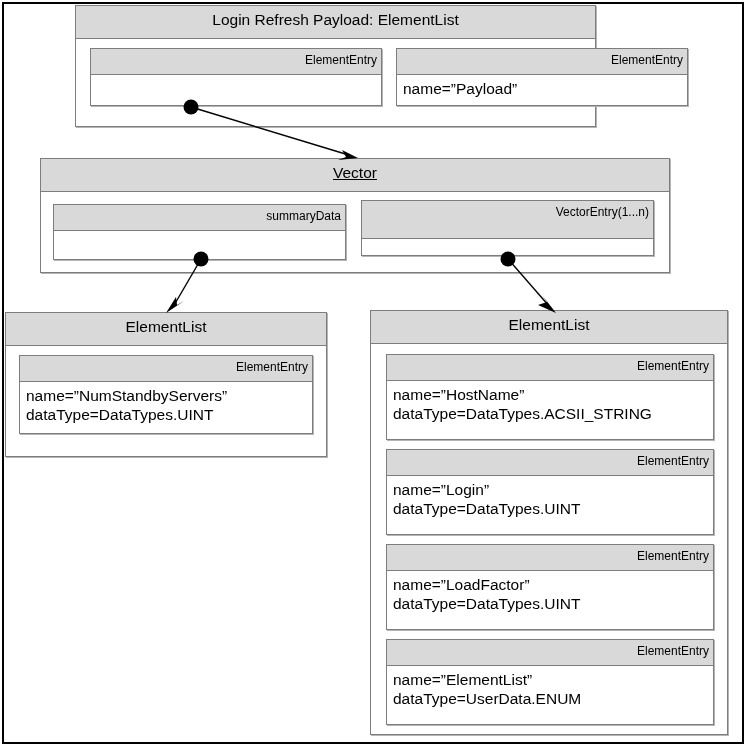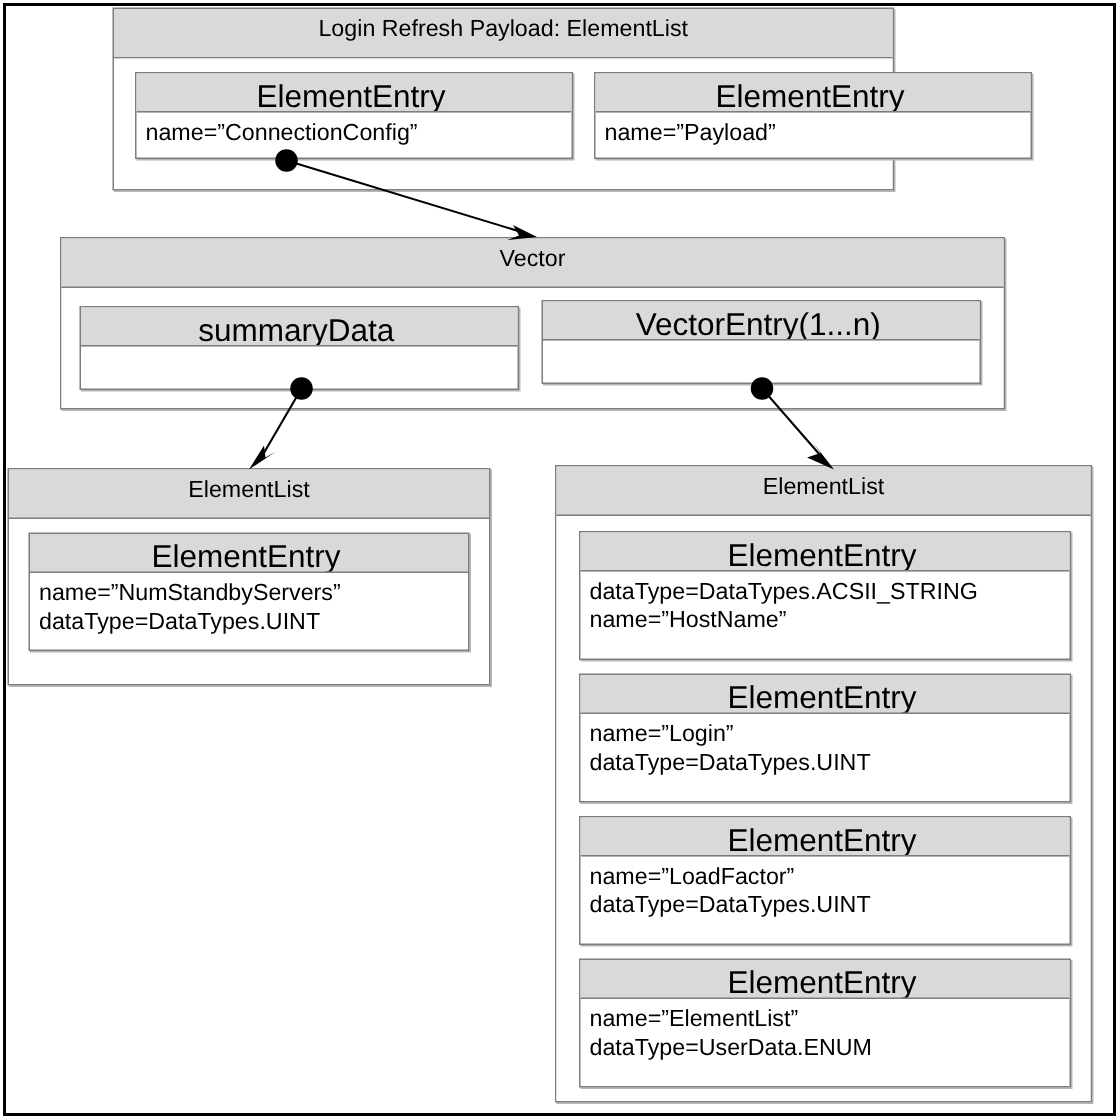--- a/index.html
+++ b/index.html
@@ -68,22 +68,22 @@
     position: absolute;
     box-sizing: border-box;
     background: #ffffff;
     border: 1px solid #7d7d7d;
     box-shadow: 1px 1px 0 0 #b5b5b5;
   }
   .entry-title {
     box-sizing: border-box;
     background: #d9d9d9;
     border-bottom: 1px solid #7d7d7d;
-    text-align: center;
-    font-size: 21px;
+    text-align: right;
+    font-size: 12px;
     line-height: 1;
     padding: 5px 4px 6px 0;
     color: #000000;
     white-space: nowrap;
     overflow: hidden;
   }
   .entry-attrs {
     box-sizing: border-box;
     padding: 4px 2px 3px 6px;
     font-size: 15.5px;
@@ -124,46 +124,43 @@
 <div id="diagram-root">
 
   <div class="outer-frame"></div>
 
   <div class="node" style="left:33px; top:5px; width:521px; height:122px;margin-left:42px;">
     <div class="node-title" style="height:33px;">Login Refresh Payload: ElementList</div>
     <div class="node-body" style="height:87px;">
 
       <div class="entry" style="left:14px; top:9px; width:292px; height:58px;">
         <div class="entry-title" style="height:26px;">ElementEntry</div>
-        <div class="entry-attrs">
-          <span class="attr-line">name=”ConnectionConfig”</span>
-        </div>
       </div>
 
       <div class="entry" style="left:320px; top:9px; width:292px; height:58px;">
         <div class="entry-title" style="height:26px;">ElementEntry</div>
         <div class="entry-attrs">
           <span class="attr-line">name=”Payload”</span>
         </div>
       </div>
 
     </div>
   </div>
 
   <div class="node" style="left:40px; top:158px; width:630px; height:115px;">
-    <div class="node-title" style="height:33px;">Vector</div>
+    <div class="node-title" style="height:33px;text-decoration:underline;">Vector</div>
     <div class="node-body" style="height:80px;">
 
       <div class="entry" style="left:12px; top:12px; width:293px; height:56px;">
         <div class="entry-title" style="height:26px;">summaryData</div>
         <div class="entry-attrs" style="height:28px;"></div>
       </div>
 
       <div class="entry" style="left:320px; top:8px; width:293px; height:56px;">
-        <div class="entry-title" style="height:26px;">VectorEntry(1...n)</div>
+        <div class="entry-title" style="height:38px;">VectorEntry(1...n)</div>
         <div class="entry-attrs" style="height:28px;"></div>
       </div>
 
     </div>
   </div>
 
   <div class="node" style="left:5px; top:312px; width:322px; height:145px;">
     <div class="node-title" style="height:33px;">ElementList</div>
     <div class="node-body" style="height:110px;">
 
@@ -178,22 +175,22 @@
     </div>
   </div>
 
   <div class="node" style="left:370px; top:310px; width:358px; height:425px;">
     <div class="node-title" style="height:33px;">ElementList</div>
     <div class="node-body" style="height:390px;">
 
       <div class="entry" style="left:15px; top:10px; width:328px; height:86px;">
         <div class="entry-title" style="height:26px;">ElementEntry</div>
         <div class="entry-attrs">
+          <span class="attr-line">name=”HostName”</span>
           <span class="attr-line">dataType=DataTypes.ACSII_STRING</span>
-          <span class="attr-line">name=”HostName”</span>
         </div>
       </div>
 
       <div class="entry" style="left:15px; top:105px; width:328px; height:86px;">
         <div class="entry-title" style="height:26px;">ElementEntry</div>
         <div class="entry-attrs">
           <span class="attr-line">name=”Login”</span>
           <span class="attr-line">dataType=DataTypes.UINT</span>
         </div>
       </div>

